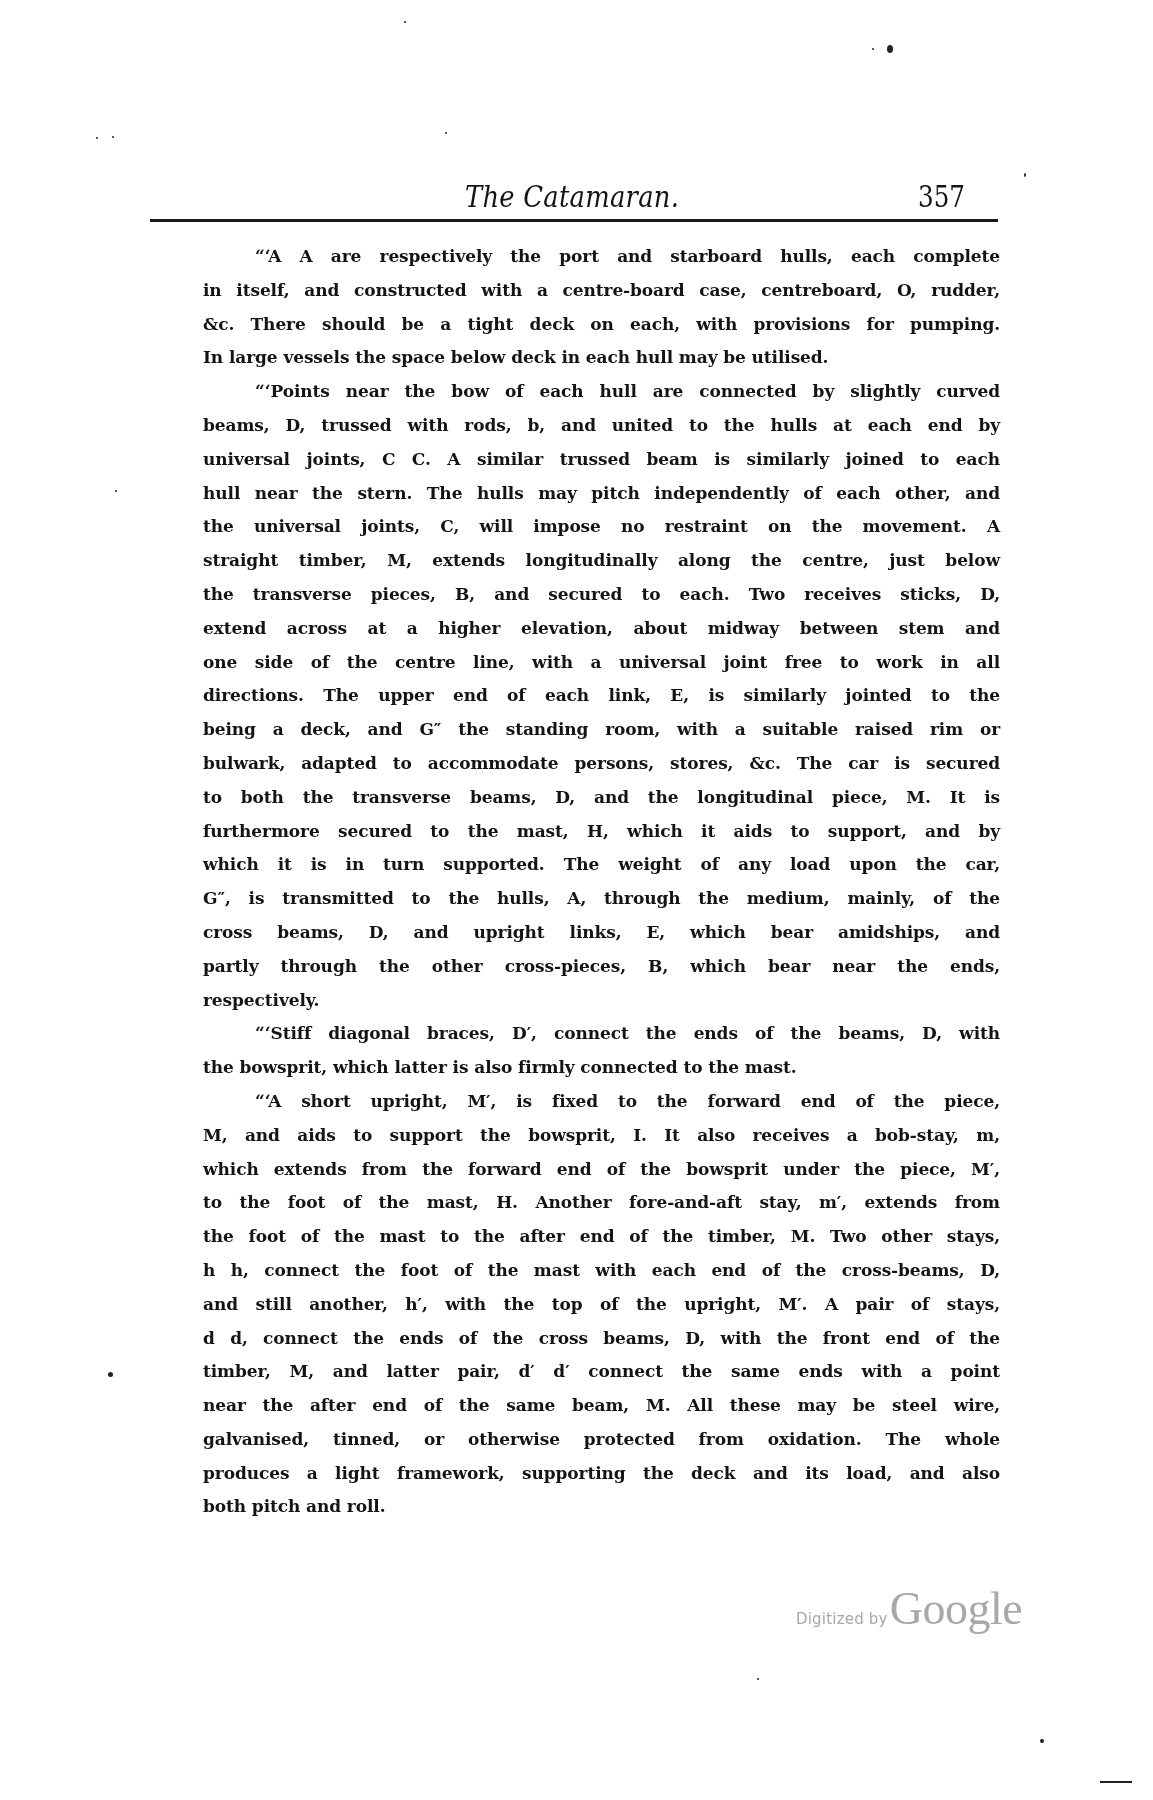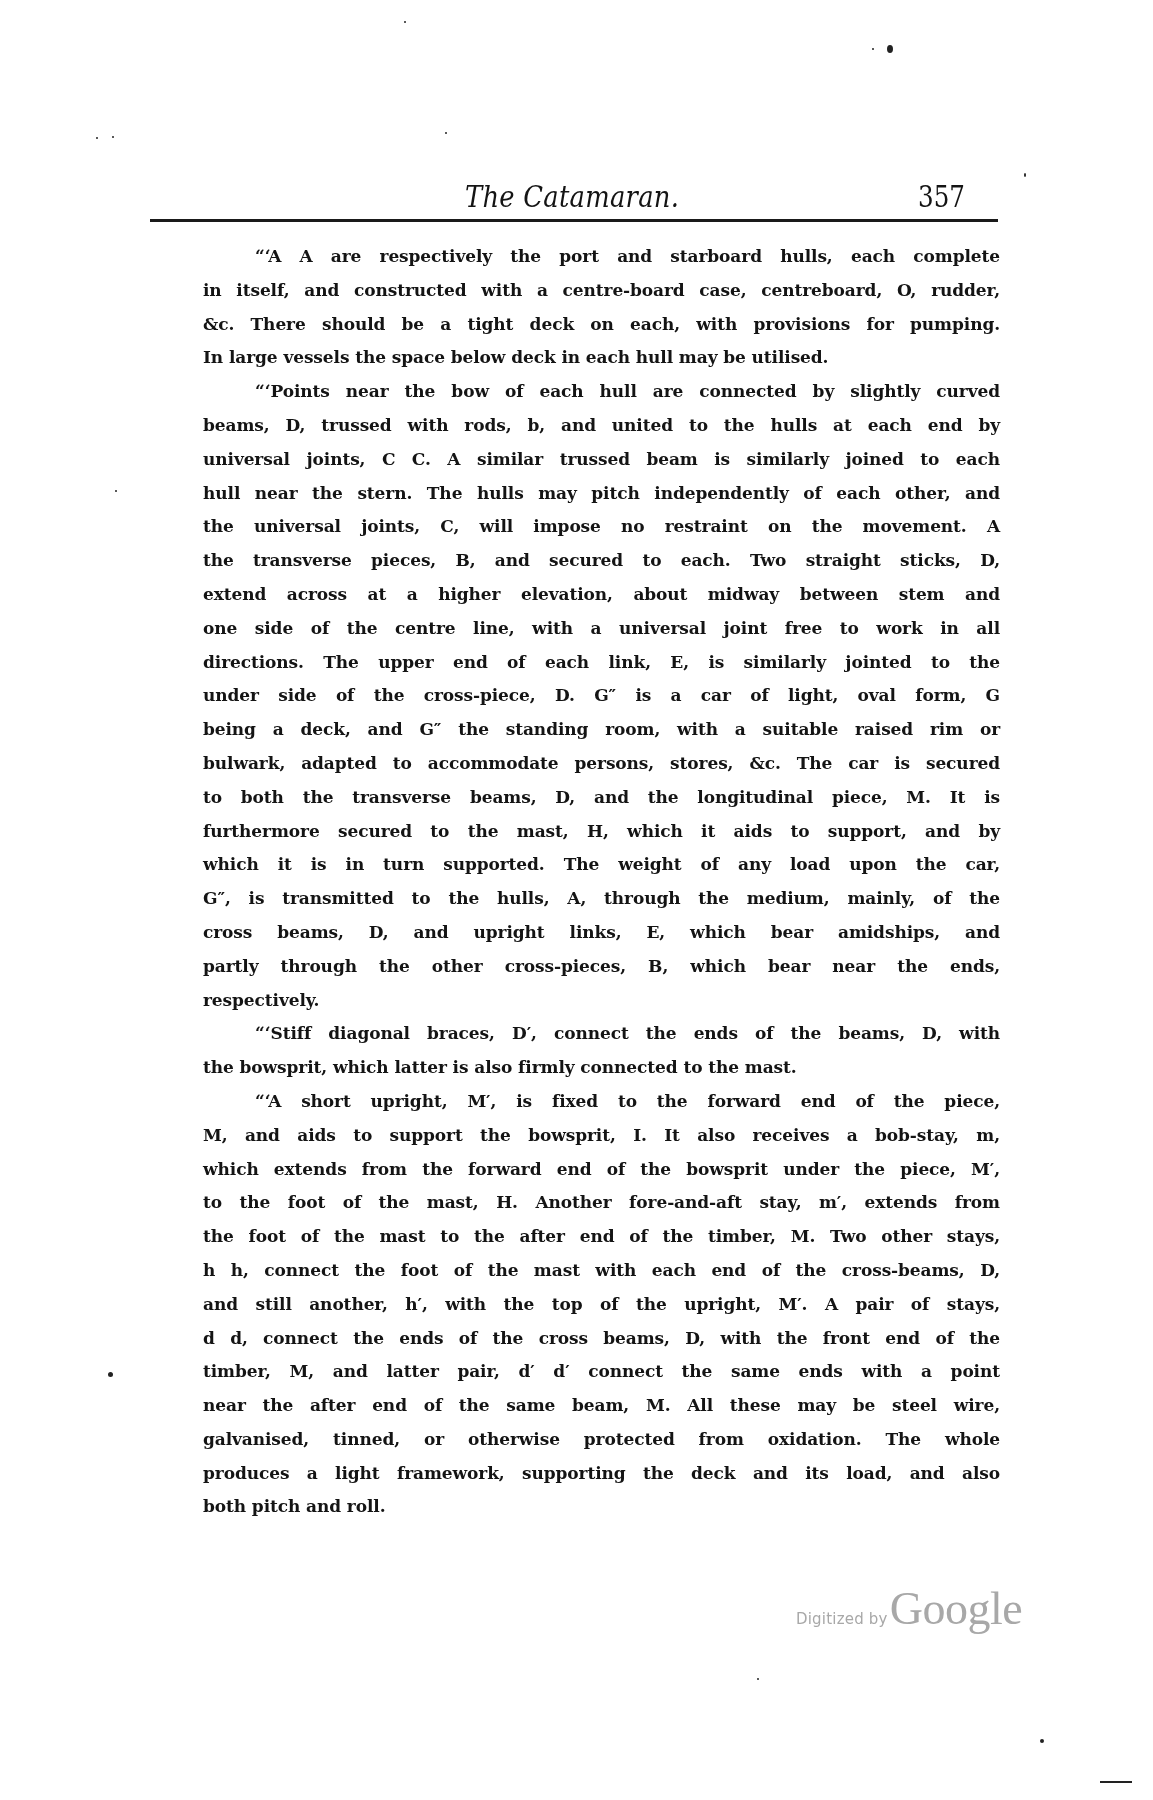--- a/index.html
+++ b/index.html
@@ -139,25 +139,25 @@
       <span class="line">in itself, and constructed with a centre-board case, centreboard, O, rudder,</span>
       <span class="line">&amp;c.  There should be a tight deck on each, with provisions for pumping.</span>
       <span class="line last">In large vessels the space below deck in each hull may be utilised.</span>
     </div>
     <div class="para">
       <span class="line indent">“‘Points near the bow of each hull are connected by slightly curved</span>
       <span class="line">beams, D, trussed with rods, b, and united to the hulls at each end by</span>
       <span class="line">universal joints, C C.  A similar trussed beam is similarly joined to each</span>
       <span class="line">hull near the stern.  The hulls may pitch independently of each other, and</span>
       <span class="line">the universal joints, C, will impose no restraint on the movement.  A</span>
-      <span class="line">the transverse pieces, B, and secured to each.  Two straight sticks, D,</span>
+      <span class="line">straight timber, M, extends longitudinally along the centre, just below</span>
+      <span class="line">the transverse pieces, B, and secured to each.  Two receives sticks, D,</span>
       <span class="line">extend across at a higher elevation, about midway between stem and</span>
       <span class="line">one side of the centre line, with a universal joint free to work in all</span>
       <span class="line">directions.  The upper end of each link, E, is similarly jointed to the</span>
-      <span class="line">under side of the cross-piece, D.  G″ is a car of light, oval form, G</span>
       <span class="line">being a deck, and G″ the standing room, with a suitable raised rim or</span>
       <span class="line">bulwark, adapted to accommodate persons, stores, &amp;c.  The car is secured</span>
       <span class="line">to both the transverse beams, D, and the longitudinal piece, M.  It is</span>
       <span class="line">furthermore secured to the mast, H, which it aids to support, and by</span>
       <span class="line">which it is in turn supported.  The weight of any load upon the car,</span>
       <span class="line">G″, is transmitted to the hulls, A, through the medium, mainly, of the</span>
       <span class="line">cross beams, D, and upright links, E, which bear amidships, and</span>
       <span class="line">partly through the other cross-pieces, B, which bear near the ends,</span>
       <span class="line last">respectively.</span>
     </div>

